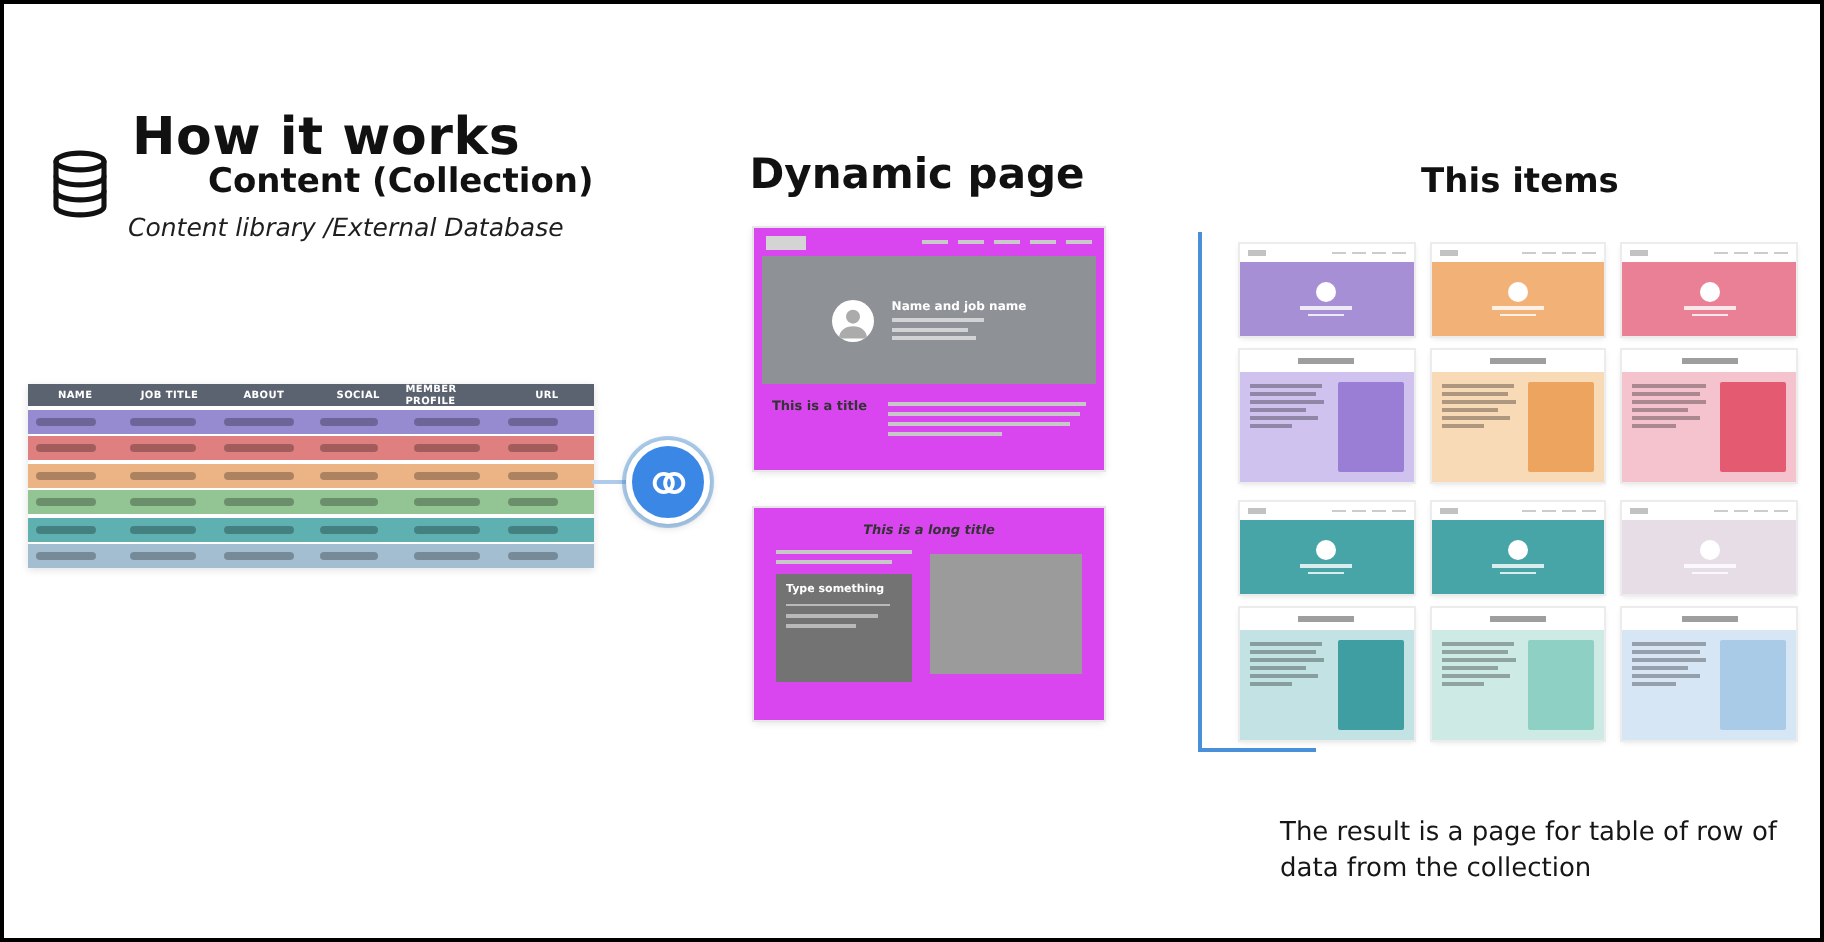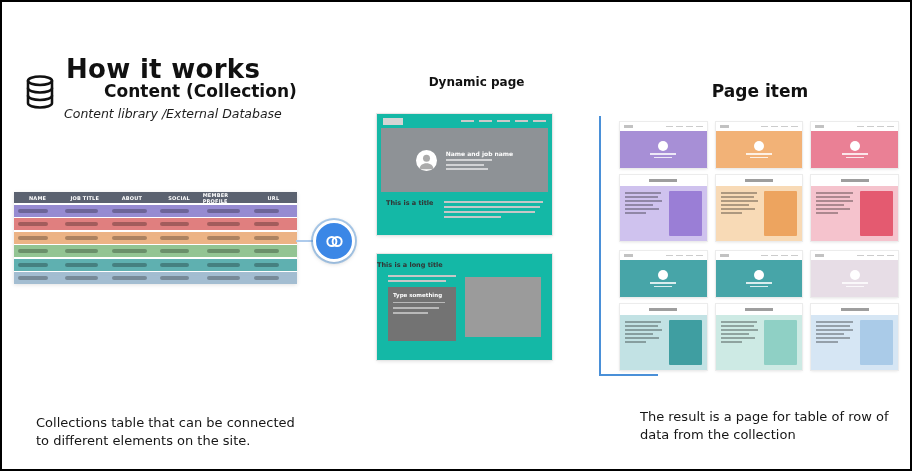--- a/index.html
+++ b/index.html
@@ -23,42 +23,42 @@
   .t-cell{flex:1;display:flex;align-items:center;padding-left:4px;}
   .pill{height:4px;border-radius:2px;background:rgba(0,0,0,.27);}
 
   
   .connector-line{left:294px;top:238px;width:22px;height:2px;background:#aecbec;}
   .link-connector{left:311px;top:218px;width:36px;height:36px;border-radius:50%;background:#3b87e6;border:3px solid #fff;
     box-shadow:0 0 0 2px rgba(74,144,216,.45),0 1px 5px rgba(0,0,0,.25);display:flex;align-items:center;justify-content:center;}
   .bracket{left:597px;top:114px;width:57px;height:258px;border-left:2px solid #4a90d8;border-bottom:2px solid #4a90d8;}
 
   
-  .dyn-heading{left:387px;top:73px;width:175px;text-align:center;font-size:12px;font-weight:700;}
-  .mock{background:#14b8a6;box-shadow:0 0 0 1px #e6e6e6,0 1px 4px rgba(0,0,0,.15);}
+  .dyn-heading{left:369px;top:73px;width:175px;text-align:center;font-size:21px;font-weight:700;}
+  .mock{background:#d946ef;box-shadow:0 0 0 1px #e6e6e6,0 1px 4px rgba(0,0,0,.15);}
   .mock1{left:375px;top:112px;width:175px;height:121px;}
   .m-nav{height:14px;display:flex;align-items:center;gap:5px;padding:0 6px;}
   .m-logo{width:20px;height:7px;background:#d4d4d4;}
   .m-nav i{width:13px;height:2.5px;background:#c9c9c9;}
   .m-nav i:first-of-type{margin-left:auto;}
   .m-hero{margin:0 4px;height:64px;background:#8e9296;display:flex;align-items:center;justify-content:center;gap:9px;}
   .m-avatar{width:21px;height:21px;border-radius:50%;background:#fff;overflow:hidden;flex:none;}
   .hero-text{display:flex;flex-direction:column;gap:2.5px;}
   .hero-title{font-size:6px;font-weight:700;color:#fff;}
   .hero-text i{height:2px;background:rgba(255,255,255,.6);}
   .hero-text i:nth-of-type(1){width:46px;}.hero-text i:nth-of-type(2){width:38px;}.hero-text i:nth-of-type(3){width:42px;}
   .m-sec{display:flex;gap:8px;padding:8px 9px 0;}
   .sec-title{font-size:6.5px;font-weight:700;color:#333;width:50px;line-height:1.1;}
   .sec-lines{flex:1;display:flex;flex-direction:column;gap:3px;padding-top:1px;}
   .sec-lines i{height:2px;background:#c7c7c7;}
   .sec-lines i:nth-child(1){width:100%;}.sec-lines i:nth-child(2){width:97%;}
   .sec-lines i:nth-child(3){width:92%;}.sec-lines i:nth-child(4){width:58%;}
 
   .mock2{left:375px;top:252px;width:175px;height:106px;}
-  .m2-title{text-align:left;font-size:6.5px;font-weight:700;color:#333;padding-top:7px;}
+  .m2-title{text-align:center;font-size:6.5px;font-weight:700;color:#333;padding-top:7px;font-style:italic;}
   .m2-body{display:flex;gap:9px;padding:6px 11px 0;}
   .m2-left{width:68px;display:flex;flex-direction:column;gap:3px;}
   .m2-left > i{height:2px;background:#c7c7c7;}
   .m2-left > i:nth-of-type(2){width:85%;}
   .dark-box{margin-top:2px;height:54px;background:#737373;padding:5px;box-sizing:border-box;}
   .box-label{font-size:5.5px;color:#fff;font-weight:700;display:block;}
   .dark-box i{height:1.8px;background:rgba(255,255,255,.5);margin-top:3.5px;width:90%;}
   .dark-box i:nth-of-type(2){width:80%;}.dark-box i:nth-of-type(3){width:60%;}
   .m2-img{flex:1;height:60px;background:#9b9b9b;margin-top:2px;}
 
@@ -232,21 +232,20 @@
         </div>
         <div class="t-cell">
           <i class="pill" style="width: 78%;"></i>
         </div>
         <div class="t-cell">
           <i class="pill" style="width: 58%;"></i>
         </div>
       </div>
     </div>
 
-  <div class="abs caption cap1">Collections table that can be connected to different elements on the site.</div>
 
   <div class="abs connector-line" style="background: rgb(174, 203, 236);"></div>
   <div class="abs link-connector" style="background: rgb(59, 135, 230);">
     <svg viewBox="0 0 24 24" width="21" height="21" fill="none" stroke="#fff" stroke-width="2.2">
       <circle cx="9" cy="12" r="5.2"></circle>
       <circle cx="15" cy="12" r="5.2"></circle>
     </svg>
   </div>
 
   <div class="abs dyn-heading">Dynamic page</div>
@@ -298,21 +297,21 @@
             <i></i>
         </div>
       </div>
       <div class="m2-img"></div>
     </div>
   </div>
 
 
   <div class="abs bracket" style="border-color: rgb(74, 144, 216);"></div>
 
-  <div class="abs pi-heading">Page item</div>
+  <div class="abs pi-heading">This items</div>
   <div class="abs grid">
       <div class="pi">
         <div class="pi-hero">
           <div class="pi-nav">
             <i></i>
             <i></i>
             <i></i>
             <i></i>
             <i></i>
           </div>

